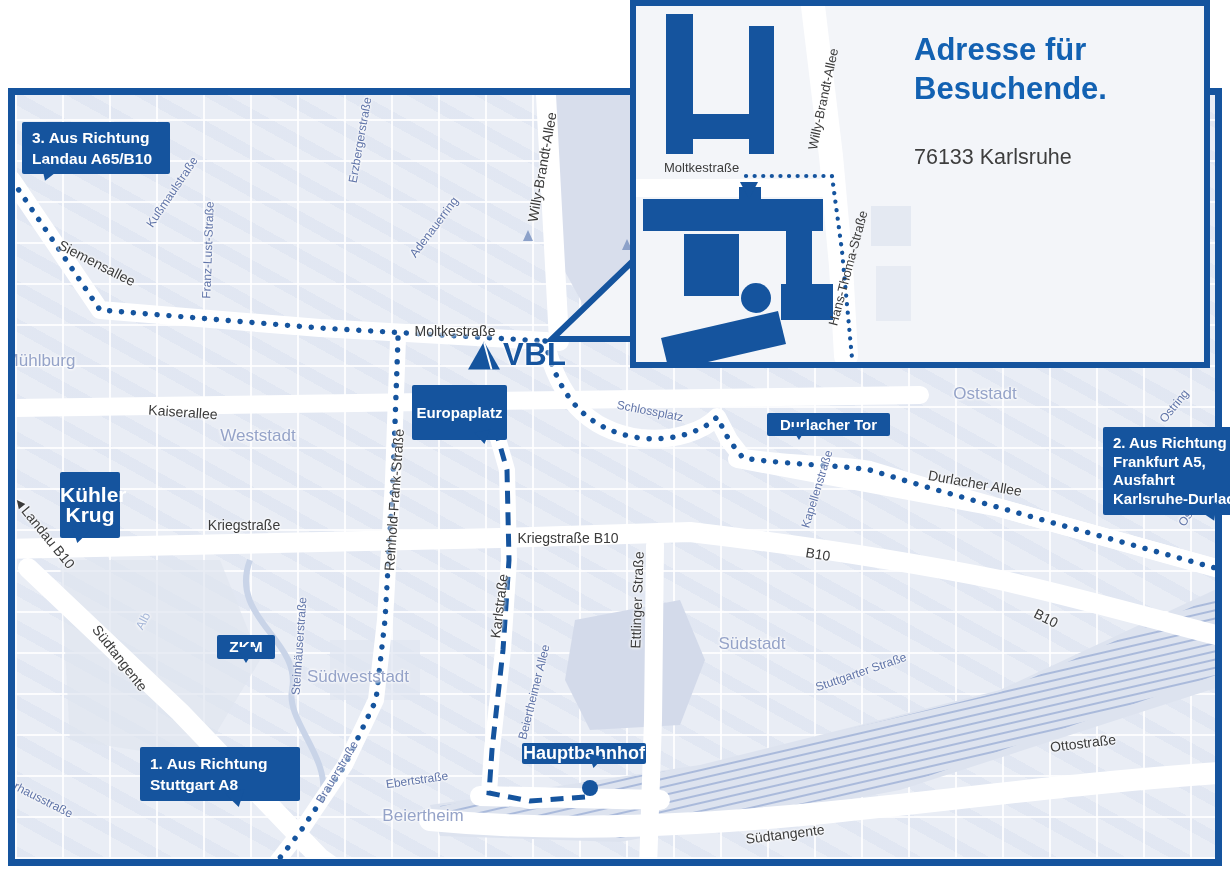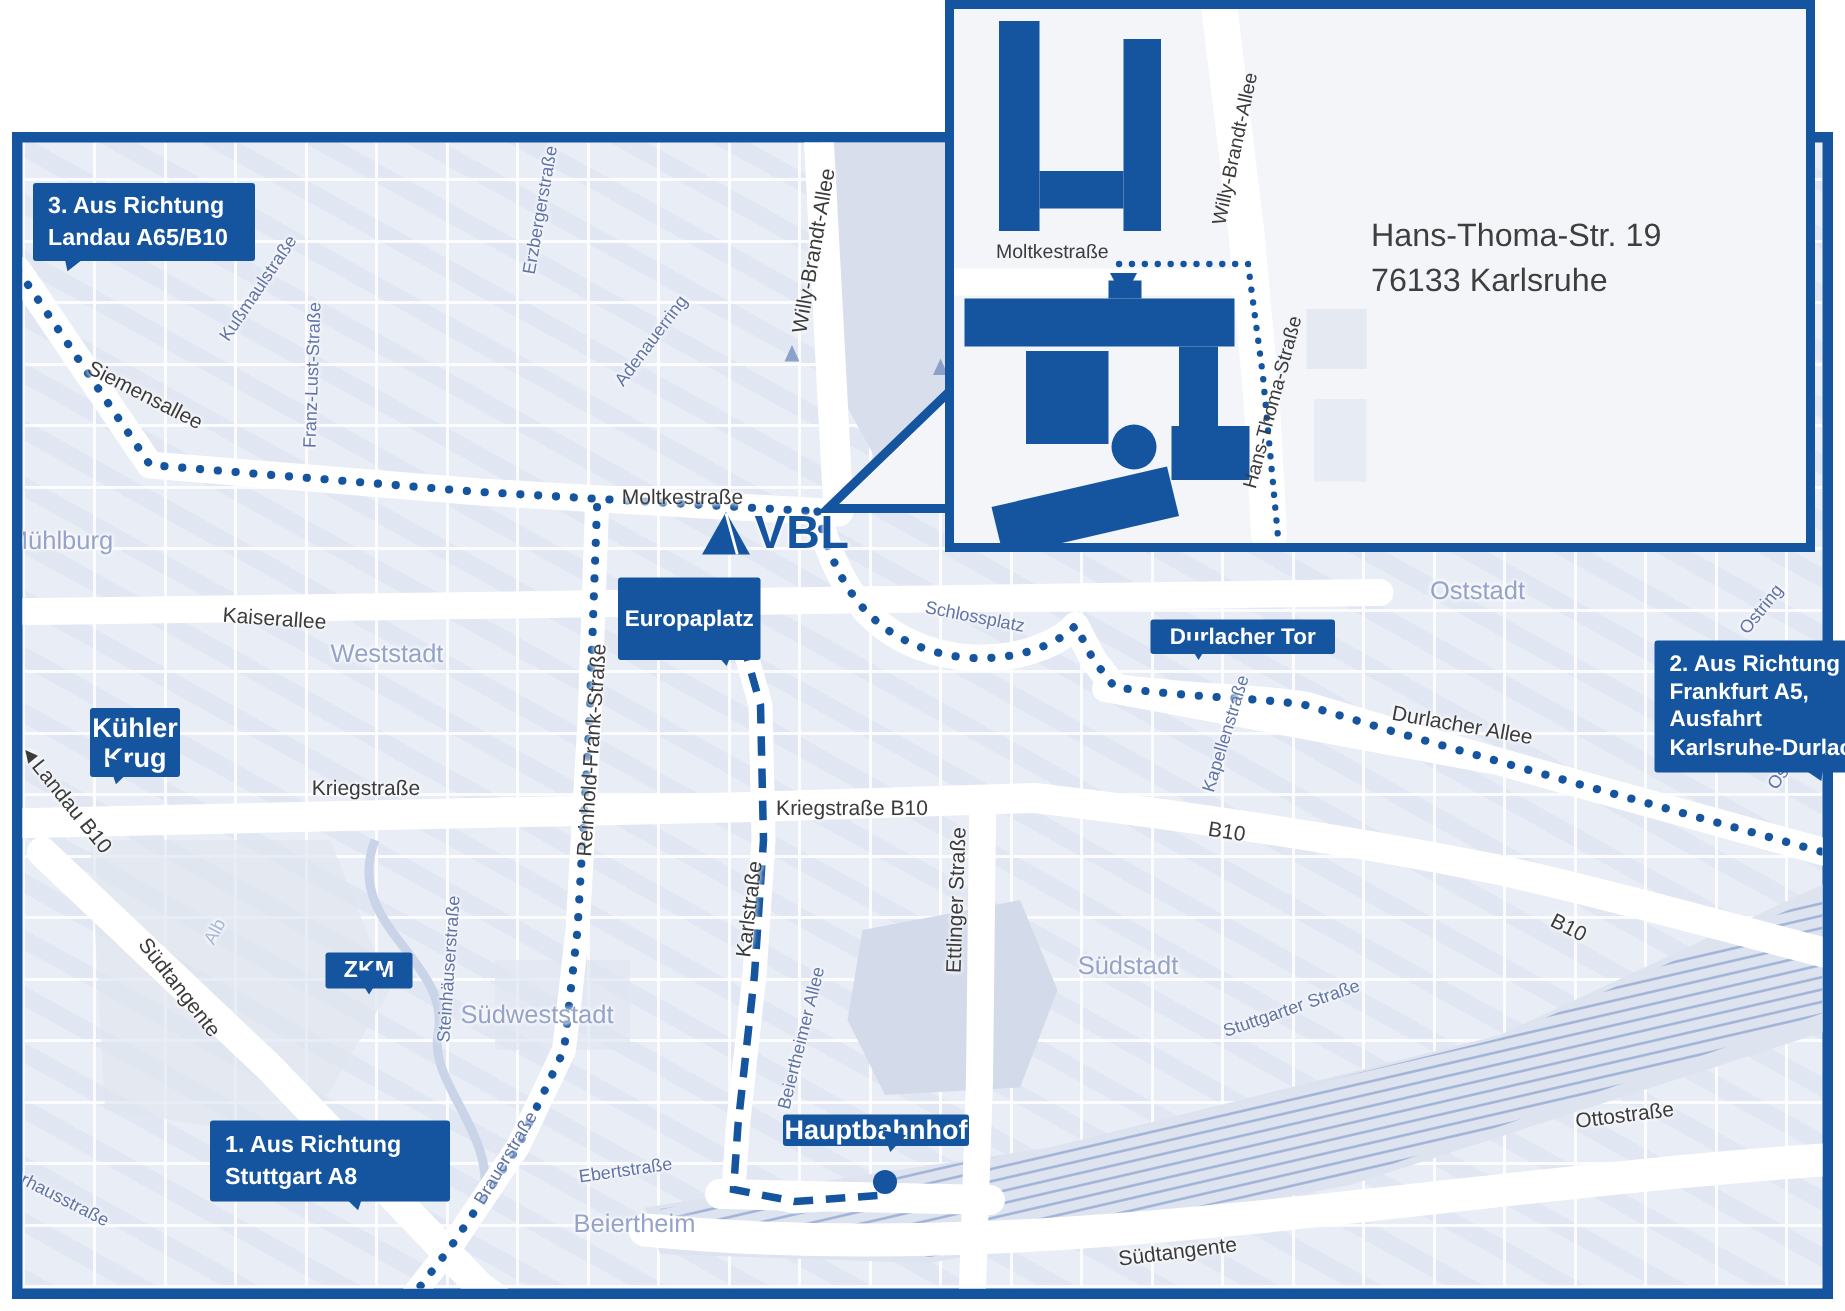--- a/index.html
+++ b/index.html
@@ -174,21 +174,21 @@
     <span class="ln">Karlsruhe-Durlach</span>
     <span class="tail" style="left:100px;bottom:-16px;transform:rotate(-24deg)"></span>
   </div>
 
   <div class="callout" style="left:140px;top:747px;width:160px;padding:6px 10px;font-size:15.5px;line-height:21px;">
     <span class="ln">1. Aus Richtung</span>
     <span class="ln">Stuttgart A8</span>
     <span class="tail" style="left:88px;bottom:-16px;transform:rotate(-14deg)"></span>
   </div>
 
-  <div class="callout" style="left:60px;top:472px;width:60px;padding:3px 0;font-size:18px;line-height:20px;text-align:center;">
+  <div class="callout" style="left:60px;top:472px;width:60px;padding:13px 0;font-size:21px;line-height:20px;text-align:center;">
     <span class="ln">Kühler</span>
     <span class="ln">Krug</span>
     <span class="tail" style="left:8px;bottom:-15px;transform:rotate(14deg)"></span>
   </div>
 
   <div class="callout" style="left:217px;top:635px;width:58px;padding:3px 0;font-size:15.5px;text-align:center;">
     <span class="ln">ZKM</span>
     <span class="tail" style="left:19px;bottom:-14px;"></span>
   </div>
 
@@ -236,19 +236,22 @@
       </g>
 
       <path d="M110,170 L196,170 L206,245 L216,352" stroke="#15549e" stroke-width="4.2" fill="none" stroke-linecap="round" stroke-dasharray="0.1 8.5"></path>
       <polygon points="104,176 122,176 113,193" fill="#15549e"></polygon>
     </svg>
 
     <span class="inset-lbl" style="left:28px;top:154px;">Moltkestraße</span>
     <span class="inset-lbl" style="left:187px;top:93px;transform:translate(-50%,-50%) rotate(-78deg)">Willy-Brandt-Allee</span>
     <span class="inset-lbl" style="left:212px;top:262px;transform:translate(-50%,-50%) rotate(-75deg)">Hans-Thoma-Straße</span>
 
+    <div id="inset-title">
+      <div>Adresse für</div>
+      <div>Besuchende.</div>
+    </div>
     <div id="inset-address">
-      <div>Hans-Thoma-Str. 19</div>
       <div>76133 Karlsruhe</div>
     </div>
   </div>
 
 </div>
 
 </body></html>

